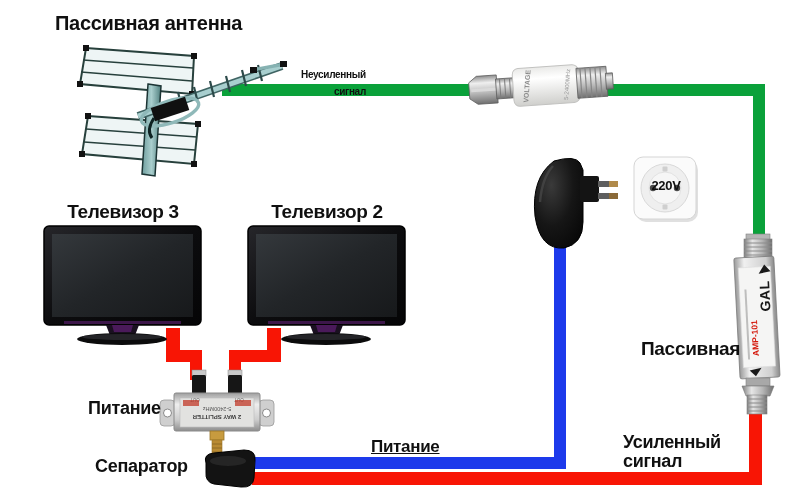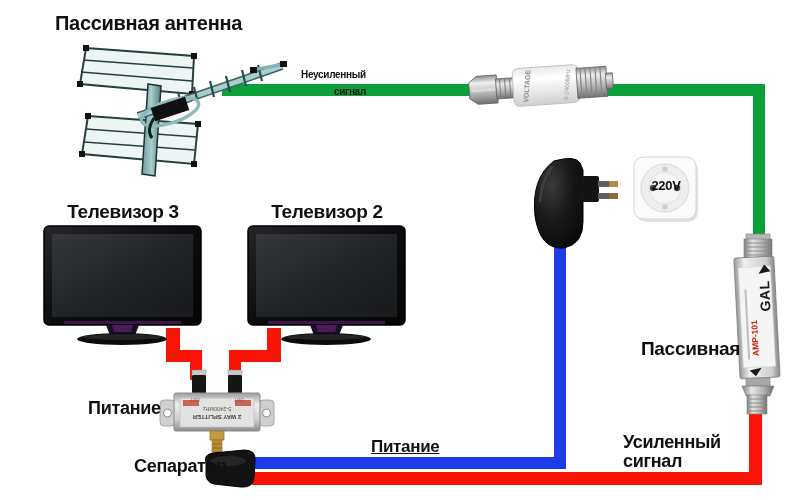--- a/index.html
+++ b/index.html
@@ -310,21 +310,21 @@
 
 
   <div class="lbl" style="left:632px;top:134px;width:68px;text-align:center;font-size:13px;margin-top:44px;">220V</div>
 
   <div class="lbl" style="left:42px;top:201px;width:162px;text-align:center;font-size:19px;">Телевизор 3</div>
 
   <div class="lbl" style="left:246px;top:201px;width:162px;text-align:center;font-size:19px;">Телевизор 2</div>
 
   <div class="lbl" style="left:88px;top:398px;font-size:18px;">Питание</div>
 
-  <div class="lbl" style="left:95px;top:456px;font-size:18px;margin-left:39px;">Сепаратор</div>
+  <div class="lbl" style="left:95px;top:456px;font-size:18px;">Сепаратор</div>
 
   <div class="lbl" style="left:371px;top:437px;font-size:17px;text-decoration:underline;">Питание</div>
 
   <div class="lbl" style="left:641px;top:338px;font-size:19px;">Пассивная</div>
 
   <div class="lbl" style="left:623px;top:433px;font-size:18px;line-height:18.5px;">
     <span class="line">Усиленный</span>
     <span class="line">сигнал</span>
   </div>
 

